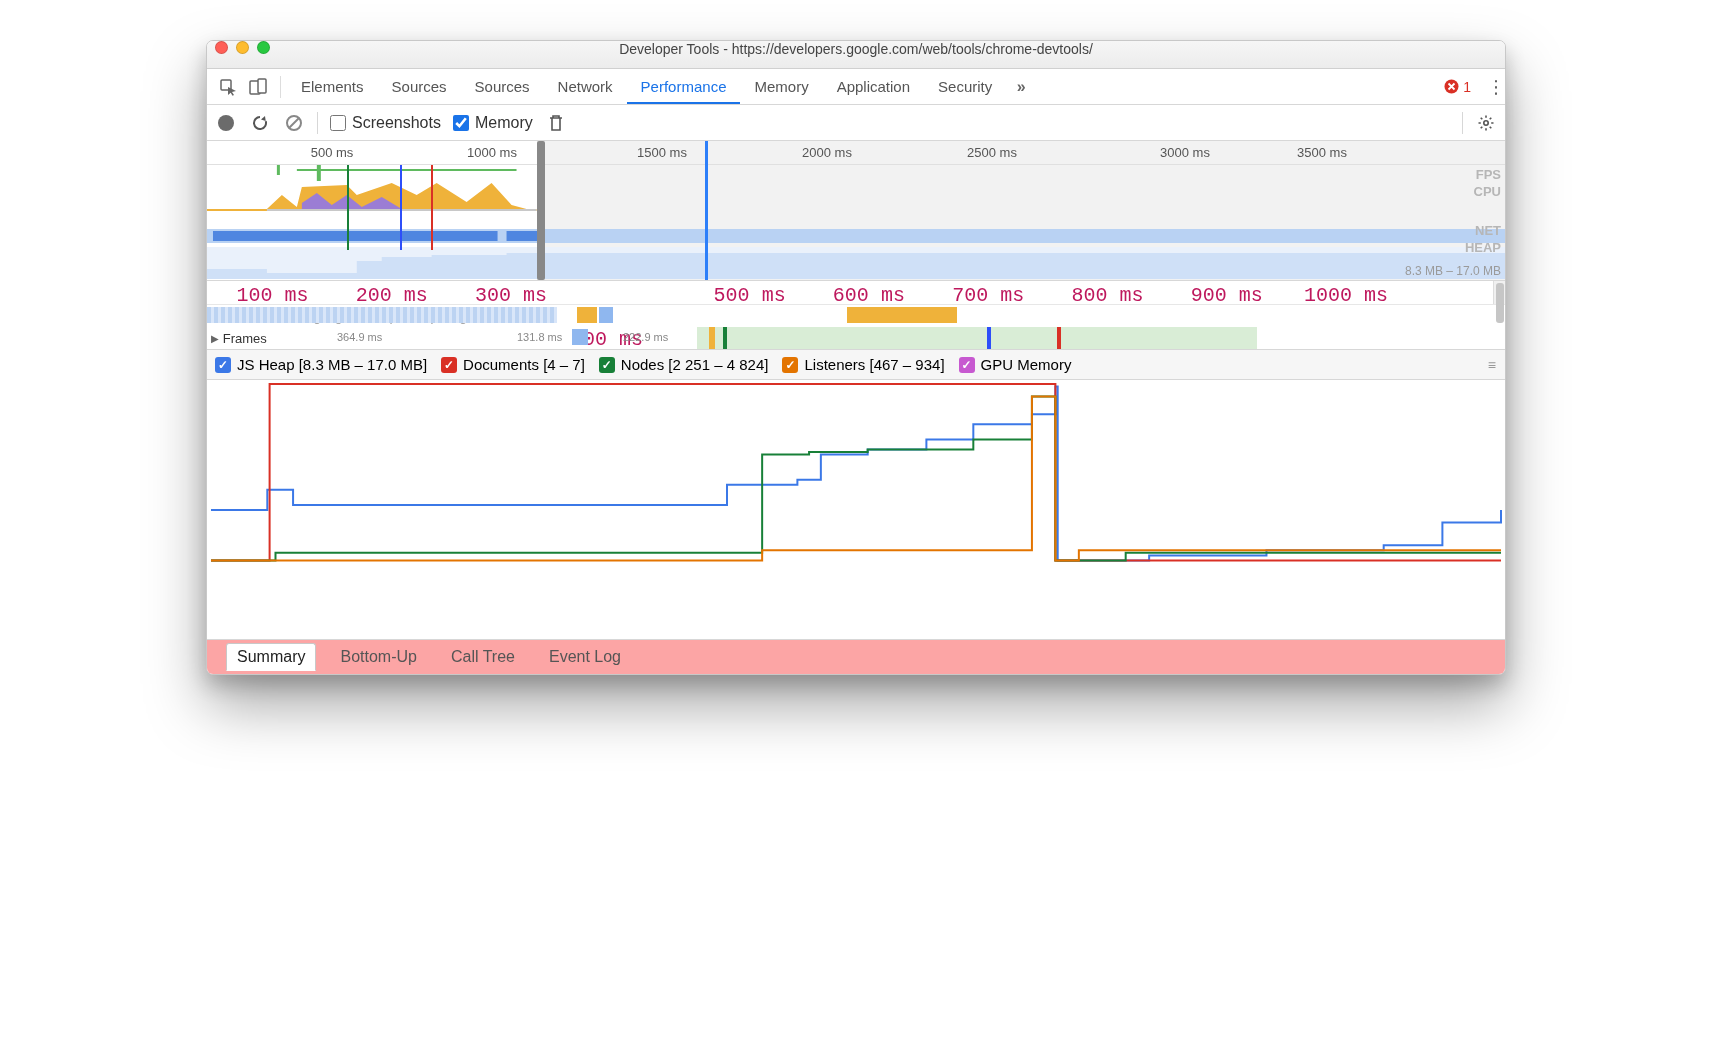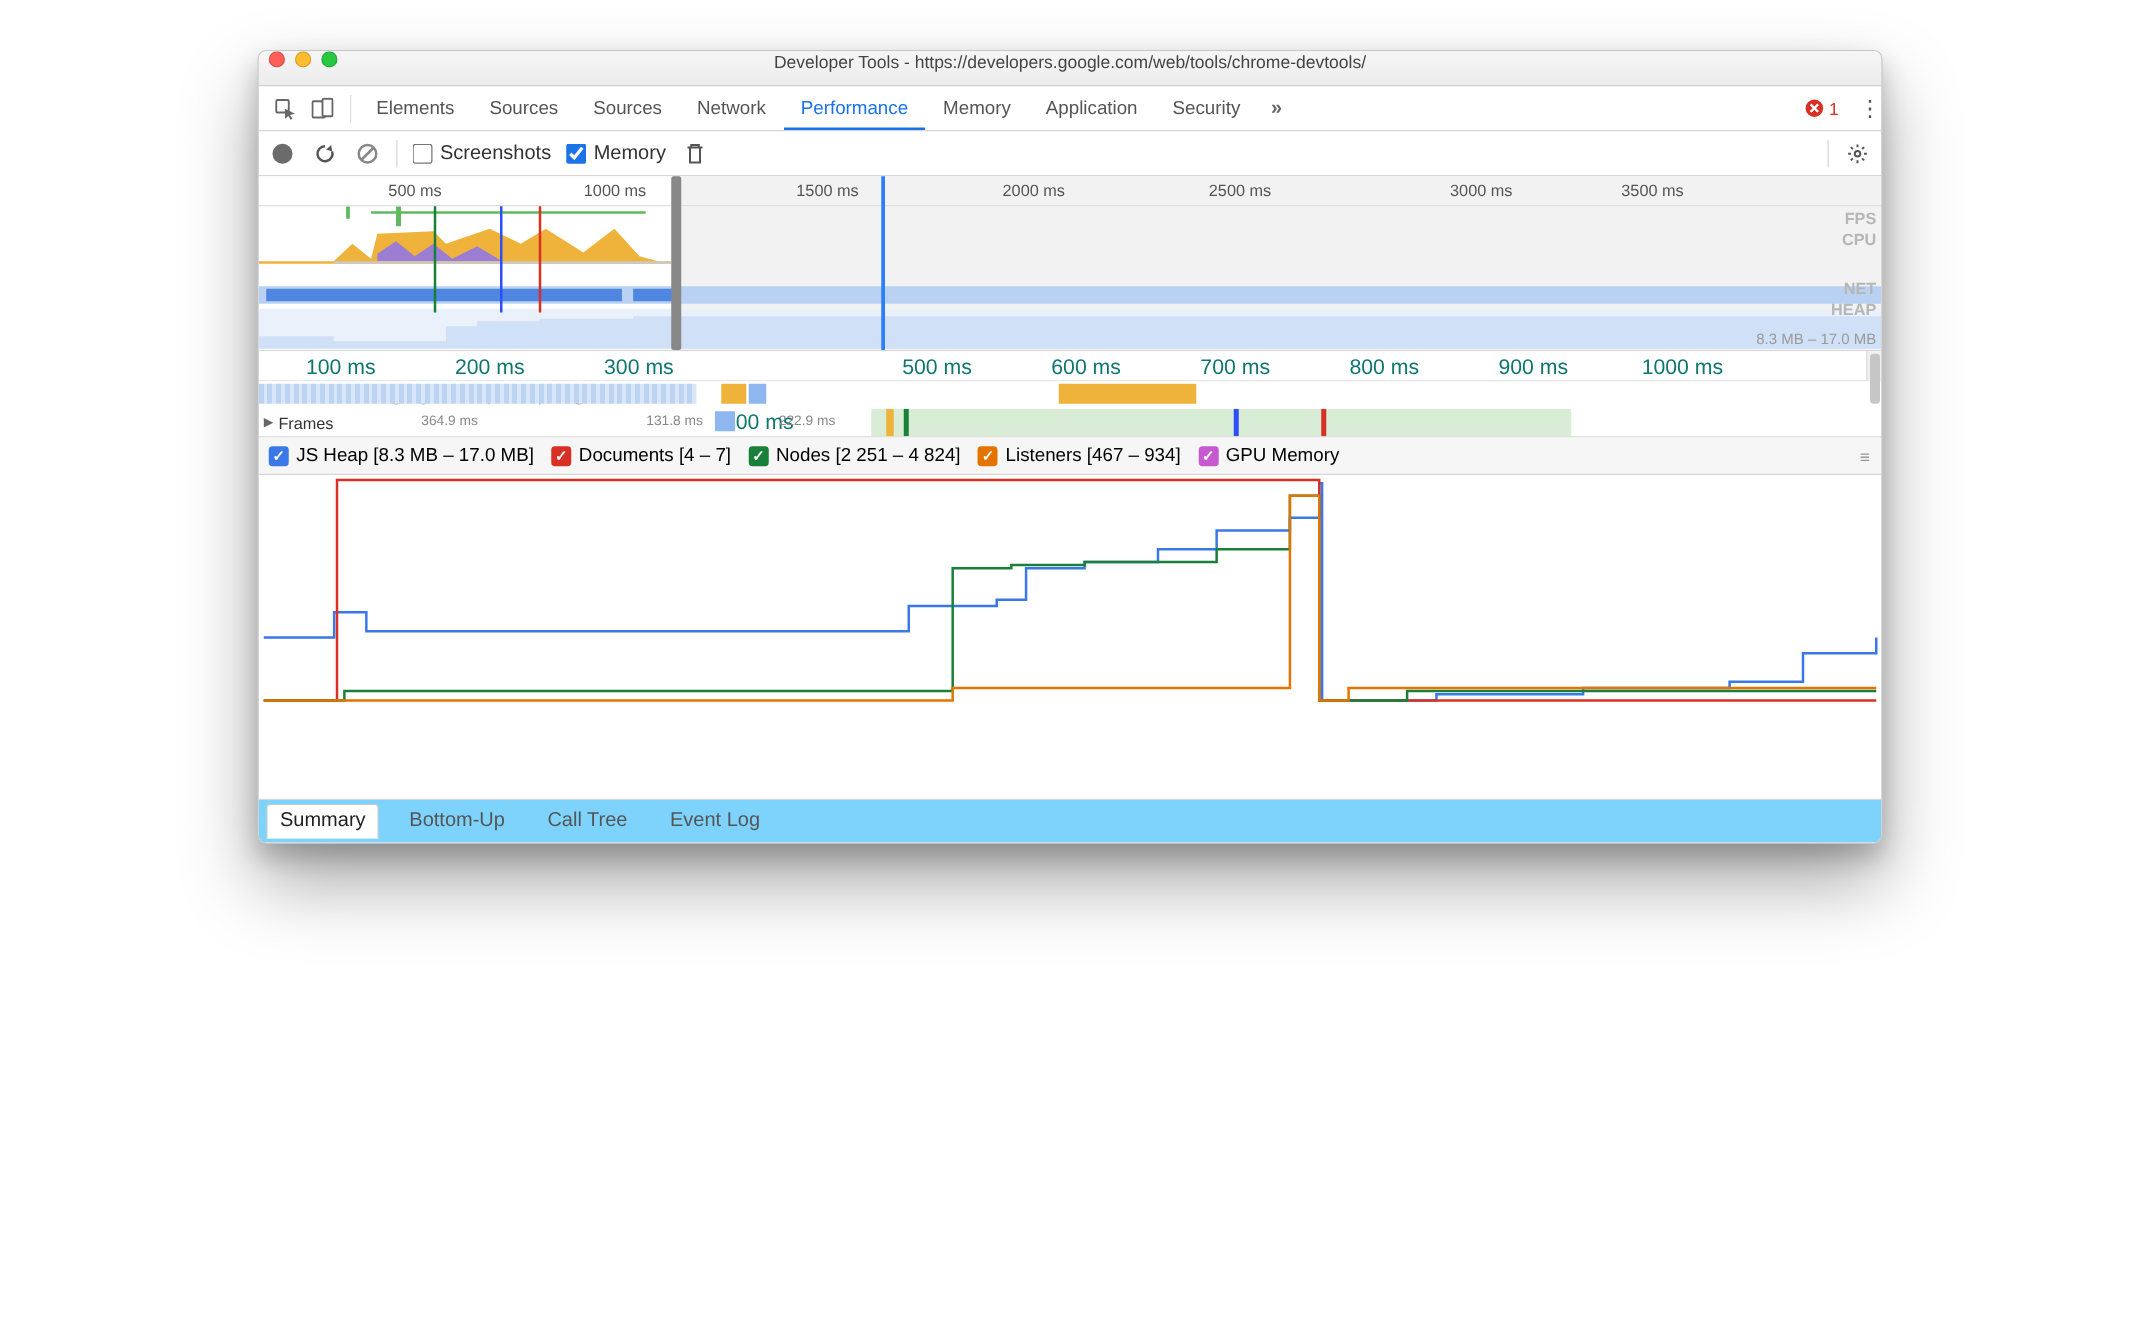--- a/index.html
+++ b/index.html
@@ -114,22 +114,23 @@
     z-index:4;
   }
   .ov-heap-range { position:absolute; right:4px; bottom:2px; font-size:12px; color:#9a9a9a; z-index:4; }
   .ov-canvas { position:absolute; left:0; right:0; top:24px; bottom:0; }
   .ov-handle { position:absolute; top:0; bottom:0; width:8px; background:#888; border-radius:2px; z-index:3; }
   .ov-cursor { position:absolute; top:0; bottom:0; width:3px; background:#2d7ff9; z-index:3; }
   .ov-vline { position:absolute; top:24px; bottom:30px; width:2px; z-index:3; }
 
   
   .detail-ruler {
-    height: 24px; position:relative; font-size:17px; color:#0f766e; border-bottom:1px solid #e7e7e7;
+    height: 24px; position:relative; font-size:20px; color:#be185d; border-bottom:1px solid #e7e7e7;
     background:#fff;
+    font-family:Liberation Mono, monospace;
   }
   .dt-tick { position:absolute; top:3px; transform:translateX(-50%); white-space:nowrap; }
   .dt-scroll { position:absolute; right:0; top:0; bottom:0; width:12px; background:#f0f0f0; border-left:1px solid #ddd; display:flex; align-items:flex-start; justify-content:center; }
   .dt-thumb { width:8px; height:40px; background:#c6c6c6; border-radius:3px; margin-top:2px; }
 
   .lanes { background:#fff; border-bottom:1px solid #d7d7d7; }
   .lane { height:22px; position:relative; font-size:13px; color:#333; padding-left:4px; display:flex; align-items:center; overflow:hidden; }
   .lane .tri { font-size:10px; margin-right:4px; color:#666; }
   .lane .timing { position:absolute; font-size:11px; color:#888; top:4px; }
   .lane .bar { position:absolute; top:2px; height:16px; }
@@ -140,21 +141,21 @@
     display:flex; align-items:center; gap:14px; height:30px; padding:0 8px; font-size:15px; border-bottom:1px solid #d7d7d7; background:#f6f6f6;
   }
   .chip { width:16px; height:16px; border-radius:3px; display:inline-flex; align-items:center; justify-content:center; color:#fff; font-size:12px; font-weight:700; }
   .li { display:flex; align-items:center; gap:6px; }
   .mem-legend .ham { margin-left:auto; color:#999; font-size:14px; letter-spacing:1px; }
 
   
   .chart { height:260px; background:#fff; position:relative; border-bottom:1px solid #d7d7d7; }
 
   
-  .btabs { display:flex; align-items:center; height:34px; font-size:16px; padding:0 6px; gap:14px; background:#7dd3fc; color:#555; }
+  .btabs { display:flex; align-items:center; height:34px; font-size:16px; padding:0 19px; gap:14px; background:#fca5a5; color:#555; }
   .btab { padding:4px 10px; }
   .btab.active { background:#fff; border:1px solid #c8c8c8; border-bottom-color:#fff; border-radius:3px 3px 0 0; color:#222; }
 
   svg { display:block; }
 </style>
 </head>
 <body>
 
 <div class="window">
 

